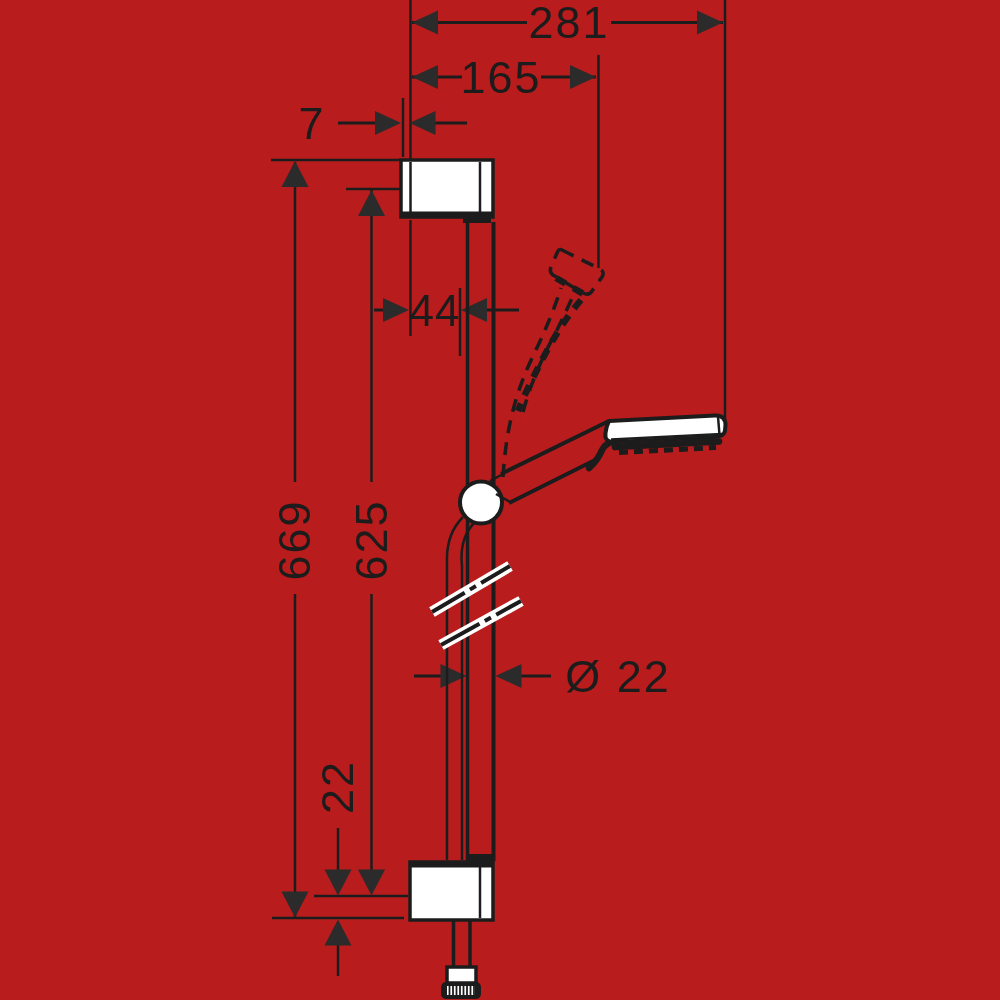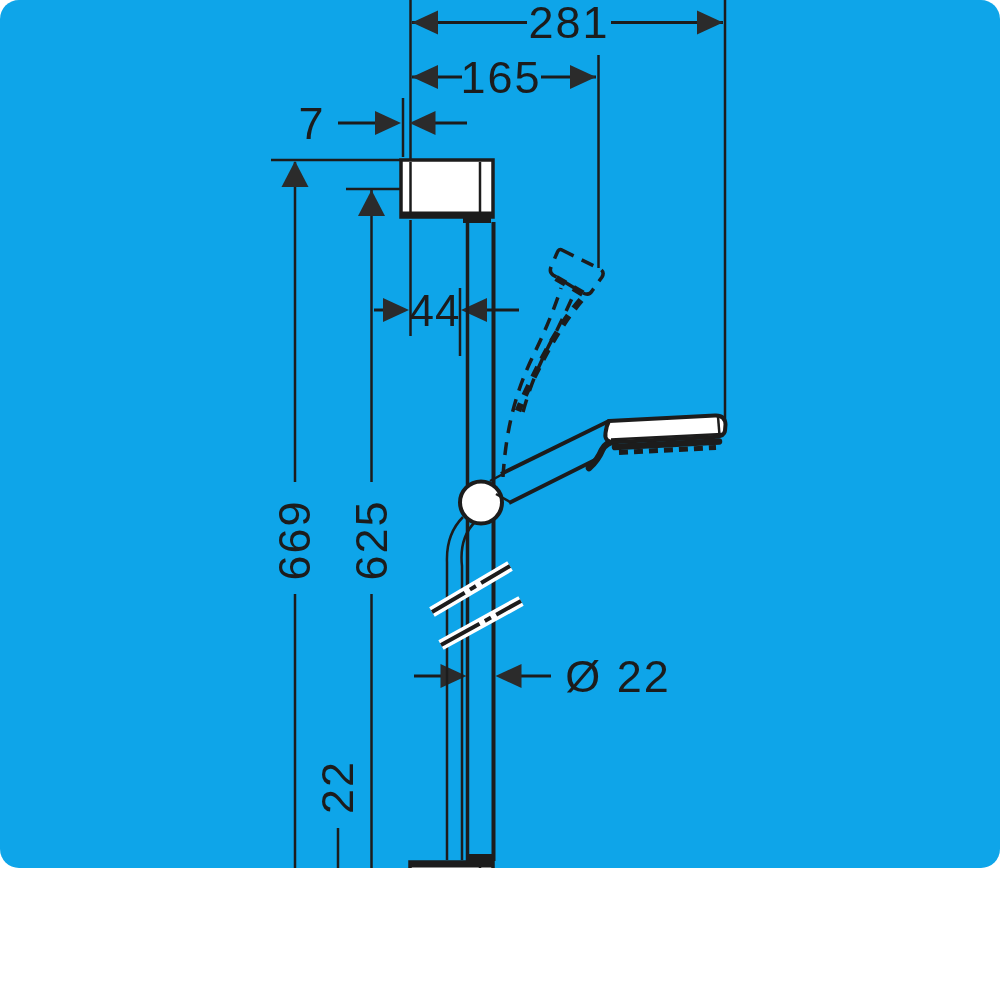--- a/index.html
+++ b/index.html
@@ -1,16 +1,16 @@
 <!DOCTYPE html>
 <html><head>
 <meta charset="utf-8">
 <style>
   html,body{margin:0;padding:0;background:#ffffff;}
-  .stage{position:relative;width:1000px;height:868px;background:#0ea5e9;overflow:hidden;border-radius:19px;}
+  .stage{position:relative;width:1000px;height:1000px;background:#b91c1c;overflow:hidden;}
   svg{display:block;}
   text{font-family:"Liberation Sans",sans-serif;fill:#1c1c1c;}
   .dim-num{font-size:45px;letter-spacing:2px;}
   .dim-num-sm{font-size:44px;letter-spacing:1px;}
   .ext{stroke:#1c1c1c;stroke-width:2.5;fill:none;}
   .dimline{stroke:#1c1c1c;stroke-width:3;fill:none;}
   .arrow{fill:#2b2b2b;stroke:none;}
   .outline{stroke:#1c1c1c;stroke-width:4;fill:none;}
   .outline-thin{stroke:#1c1c1c;stroke-width:2.5;fill:none;}
   .outline-med{stroke:#1c1c1c;stroke-width:3.5;fill:none;}

